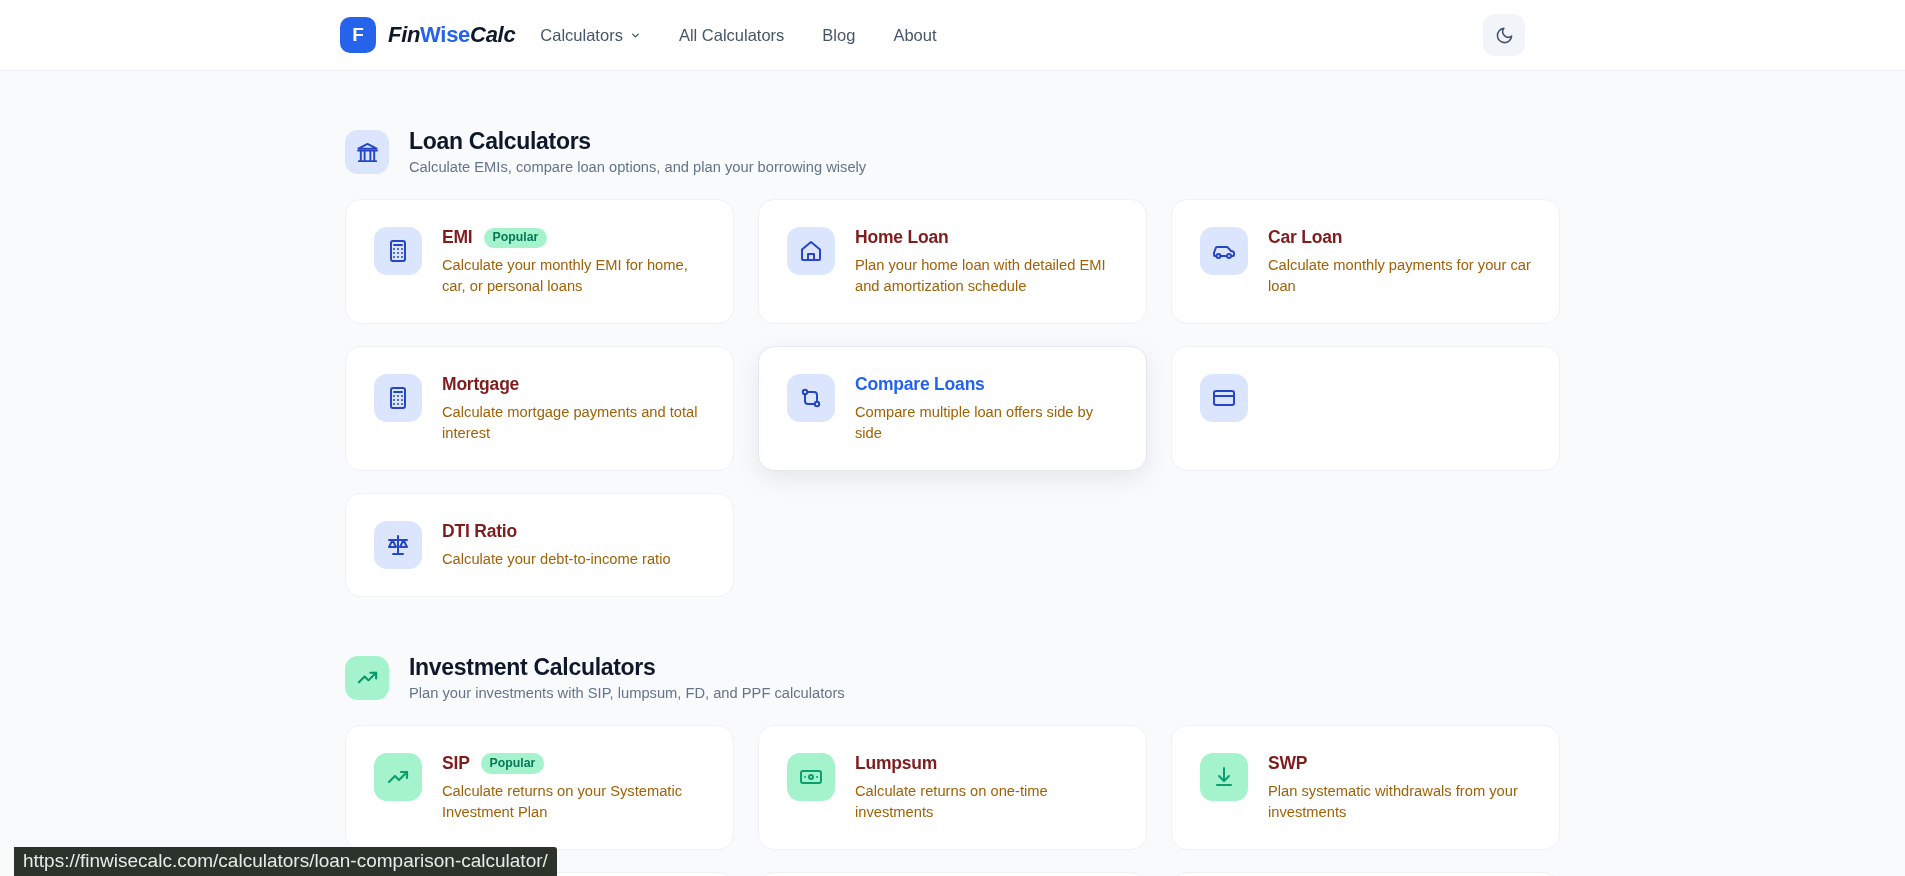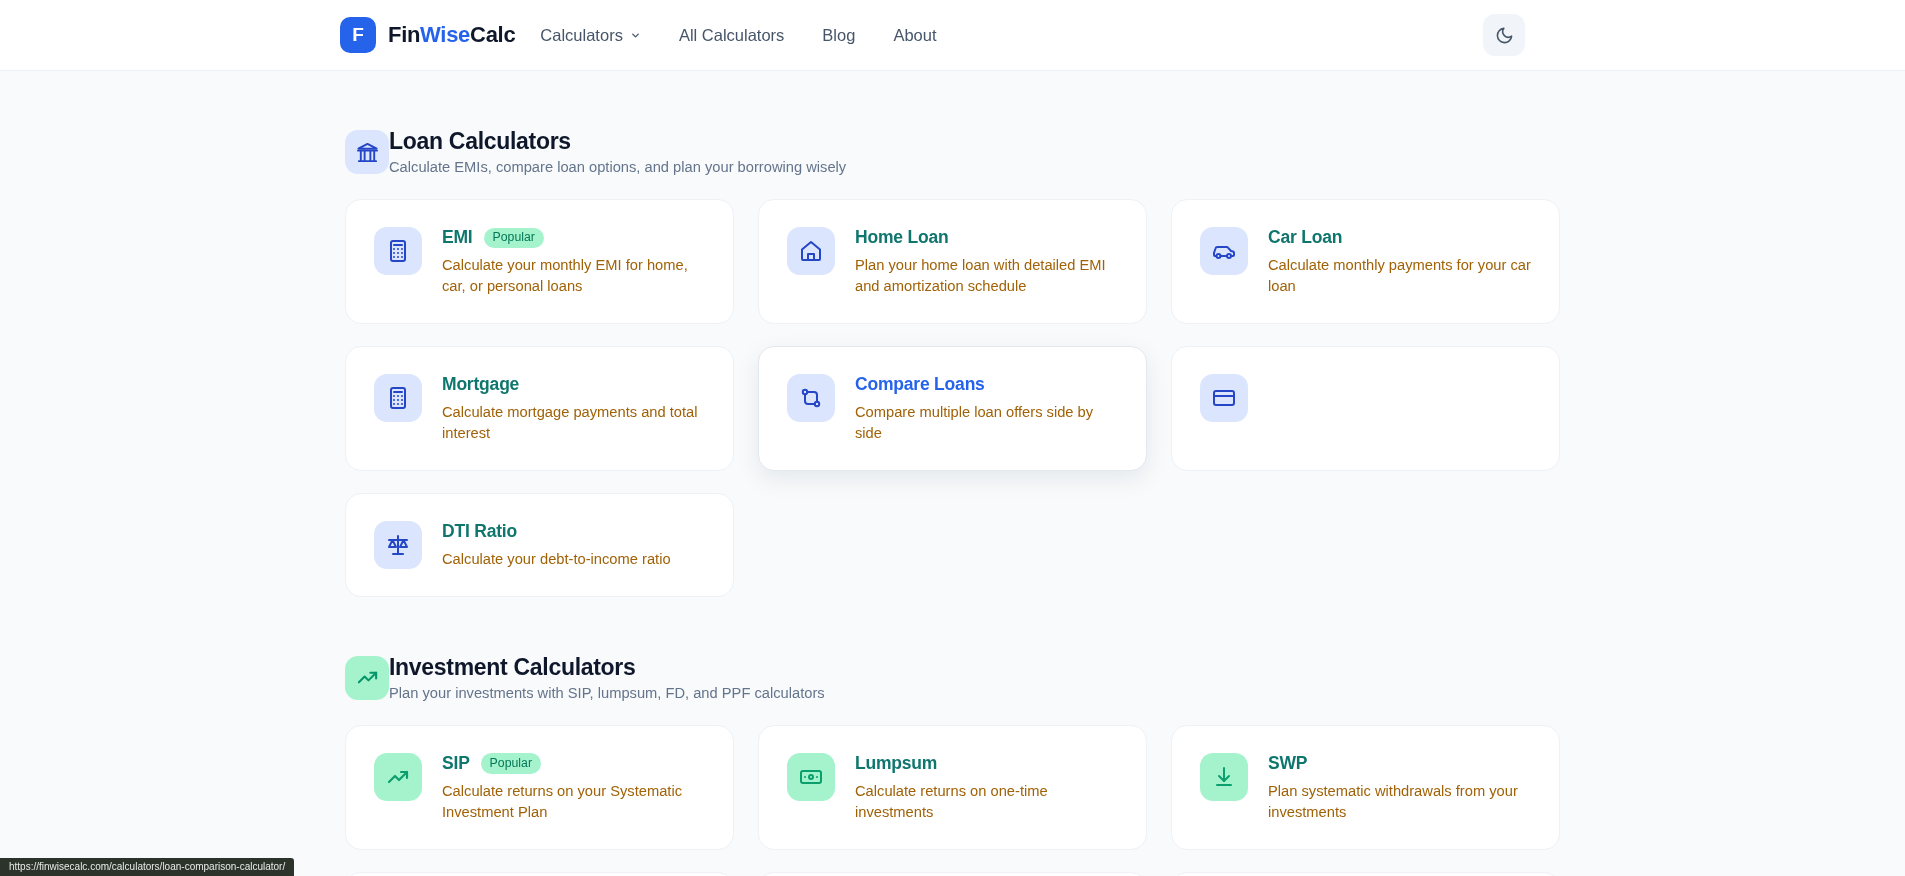--- a/index.html
+++ b/index.html
@@ -48,21 +48,21 @@
     justify-content: center;
     letter-spacing: 0;
   }
 
   .brand-text {
     font-size: 22px;
     font-weight: bold;
     letter-spacing: -0.3px;
     white-space: nowrap;
   }
-  .brand-text .b-dark { color: #0f172a; }
+  .brand-text .b-dark { color: #0f172a; font-style: italic; }
   .brand-text .b-blue { color: #2563eb; }
 
   .main-nav {
     display: flex;
     align-items: center;
     gap: 38px;
     margin-left: 25px;
   }
 
   .nav-item {
@@ -104,21 +104,21 @@
 
   .container {
     width: 1215px;
     margin: 0 auto;
   }
 
   
   .section-head {
     display: flex;
     align-items: center;
-    gap: 0;
+    gap: 20px;
     margin-bottom: 22px;
   }
 
   .section-icon {
     width: 44px;
     height: 44px;
     border-radius: 13px;
     display: flex;
     align-items: center;
     justify-content: center;
@@ -185,51 +185,51 @@
   .card-title-row {
     display: flex;
     align-items: center;
     gap: 11px;
     margin-bottom: 7px;
   }
 
   .card-title {
     font-size: 17.5px;
     font-weight: bold;
-    color: #0f766e;
+    color: #7f1d1d;
     letter-spacing: -0.2px;
     white-space: nowrap;
   }
   .card.hovered .card-title { color: #2563eb; }
 
   .badge {
     font-size: 12.3px;
-    font-weight: normal;
+    font-weight: bold;
     background: #a5f3cd;
     color: #047857;
     padding: 2.5px 9px;
     border-radius: 999px;
     line-height: 1.25;
     white-space: nowrap;
   }
 
   .card-desc {
     font-size: 14.7px;
     color: #a16207;
     line-height: 1.42;
   }
 
   
   .status-bar {
     position: fixed;
-    left: 0;
+    left: 14px;
     bottom: 0;
     background: #2b332b;
     color: #e8ece8;
-    font-size: 10px;
+    font-size: 19px;
     padding: 3px 9px 4px 9px;
     border-top-right-radius: 3px;
     font-family: "Liberation Sans", sans-serif;
     white-space: nowrap;
     z-index: 50;
   }
 
   svg { display: block; }
 </style>
 </head>

